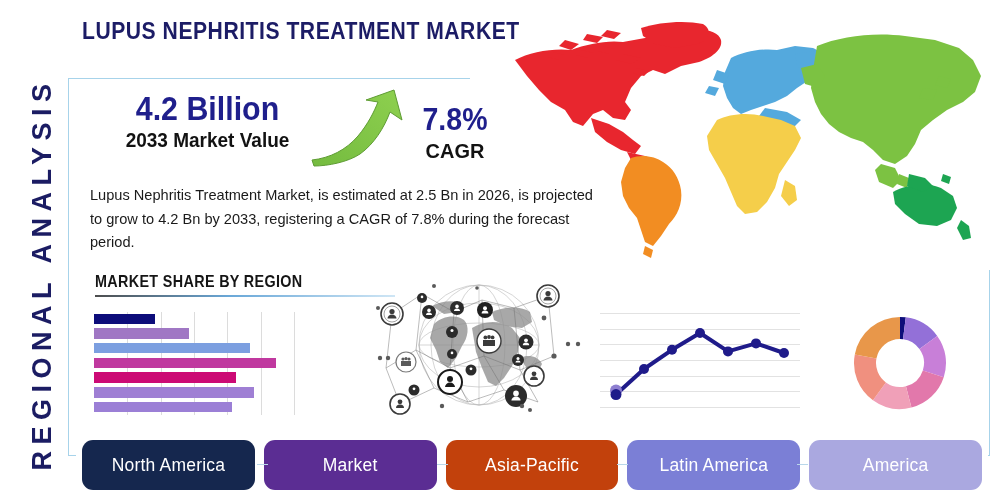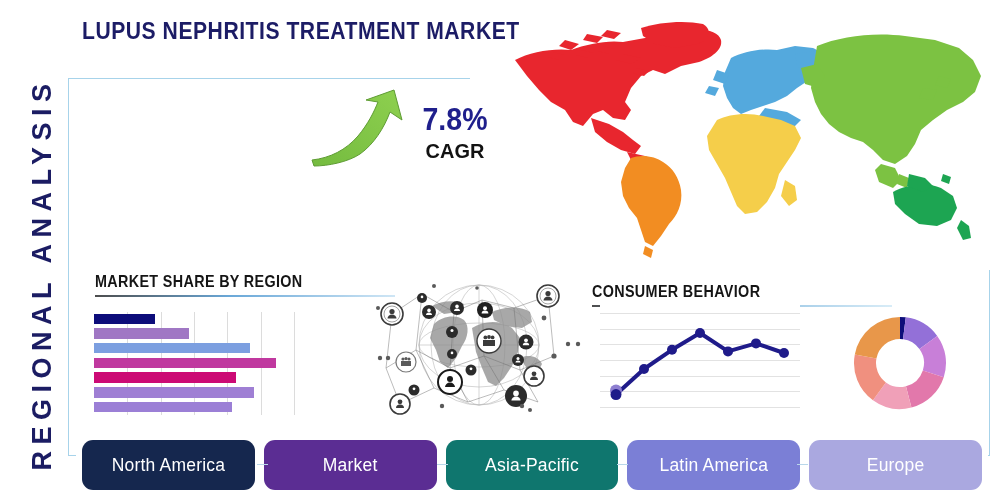--- a/index.html
+++ b/index.html
@@ -172,47 +172,48 @@
 
     <path fill="#1da552" d="M398 178 C412 170,432 168,446 174 L458 182 L462 194 L456 206 L442 212 L424 210 L410 200 L400 190 Z"></path>
     <path fill="#1da552" d="M414 160 l16 4 8 8 -10 6 -16 -6 Z"></path>
     <path fill="#1da552" d="M466 206 l8 6 2 12 -8 2 -6 -12 Z"></path>
     <path fill="#1da552" d="M448 160 l8 3 -2 7 -8 -3 Z"></path>
   </svg>
 
   <div class="title">LUPUS NEPHRITIS TREATMENT MARKET</div>
 
   <div class="hero">
+    <div class="hero-left">
+      <div class="hero-value">4.2 Billion</div>
+      <div class="hero-caption">2033 Market Value</div>
+    </div>
     <div class="arrow-wrap">
       <svg width="100" height="82" viewBox="0 0 100 82" xmlns="http://www.w3.org/2000/svg">
         <defs>
           <linearGradient id="arrGrad" x1="0" y1="1" x2="1" y2="0">
             <stop offset="0%" stop-color="#74bb3f"></stop>
             <stop offset="100%" stop-color="#8ed04f"></stop>
           </linearGradient>
         </defs>
         <path d="M2 72 C20 70,36 62,48 48 C58 36,64 24,68 14 L56 12 L84 2 L92 32 L80 24 C74 40,64 56,50 66 C38 74,18 78,4 78 Z" fill="url(#arrGrad)" stroke="#5e9c33" stroke-width="1"></path>
       </svg>
     </div>
     <div class="hero-right">
       <div class="hero-value">7.8%</div>
       <div class="hero-caption">CAGR</div>
     </div>
   </div>
 
+  <div class="body-copy">Lupus Nephritis Treatment Market, is estimated at 2.5 Bn in 2026, is projected to grow to 4.2 Bn by 2033, registering a CAGR of 7.8% during the forecast period.</div>
 
   <div class="sect" id="mk-sect">
     <div class="sect-title">MARKET SHARE BY REGION</div>
     <div class="sect-rule"></div>
   </div>
 
-  <div class="sect" id="cb-sect">
-    <div class="sect-title">CONSUMER BEHAVIOR</div>
-    <div class="sect-rule"></div>
-  </div>
 
   <div class="bar-chart">
     <div class="bar-grid" id="bar-grid">
         <i style="left: 33.3333px;"></i>
         <i style="left: 66.6667px;"></i>
         <i style="left: 100px;"></i>
         <i style="left: 133.333px;"></i>
         <i style="left: 166.667px;"></i>
         <i style="left: 200px;"></i>
       </div>
@@ -401,28 +402,28 @@
 
   <div class="card-mask-bottom"></div>
 
   <div class="regions" id="regions">
       <div class="region-btn" style="background: rgb(21, 39, 78);">
         <span>North America</span>
       </div>
       <div class="region-btn" style="background: rgb(91, 45, 147);">
         <span>Market</span>
       </div>
-      <div class="region-btn" style="background: #0f766e;">
+      <div class="region-btn" style="background: #c2410c;">
         <span>Asia-Pacific</span>
       </div>
       <div class="region-btn" style="background: rgb(123, 127, 214);">
         <span>Latin America</span>
       </div>
       <div class="region-btn" style="background: rgb(170, 168, 224);">
-        <span>Europe</span>
+        <span>America</span>
       </div>
     </div>
 
 <div class="region-link" style="left: 257px;"></div>
     <div class="region-link" style="left: 437px;"></div>
     <div class="region-link" style="left: 617px;"></div>
     <div class="region-link" style="left: 797px;"></div>
   </div>
 
 </body></html>

